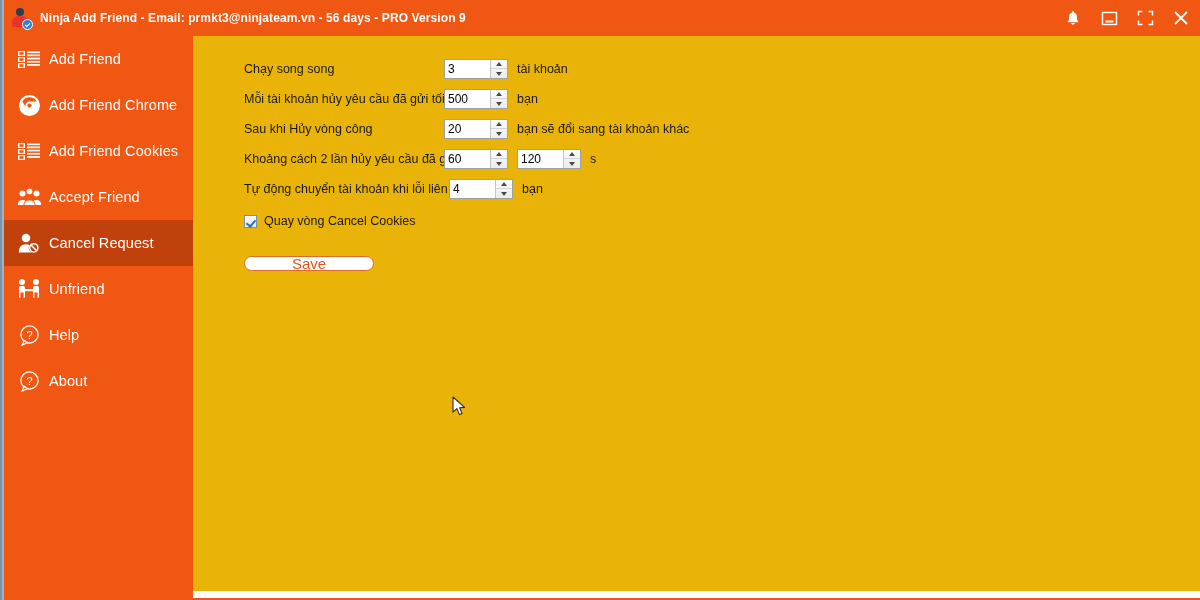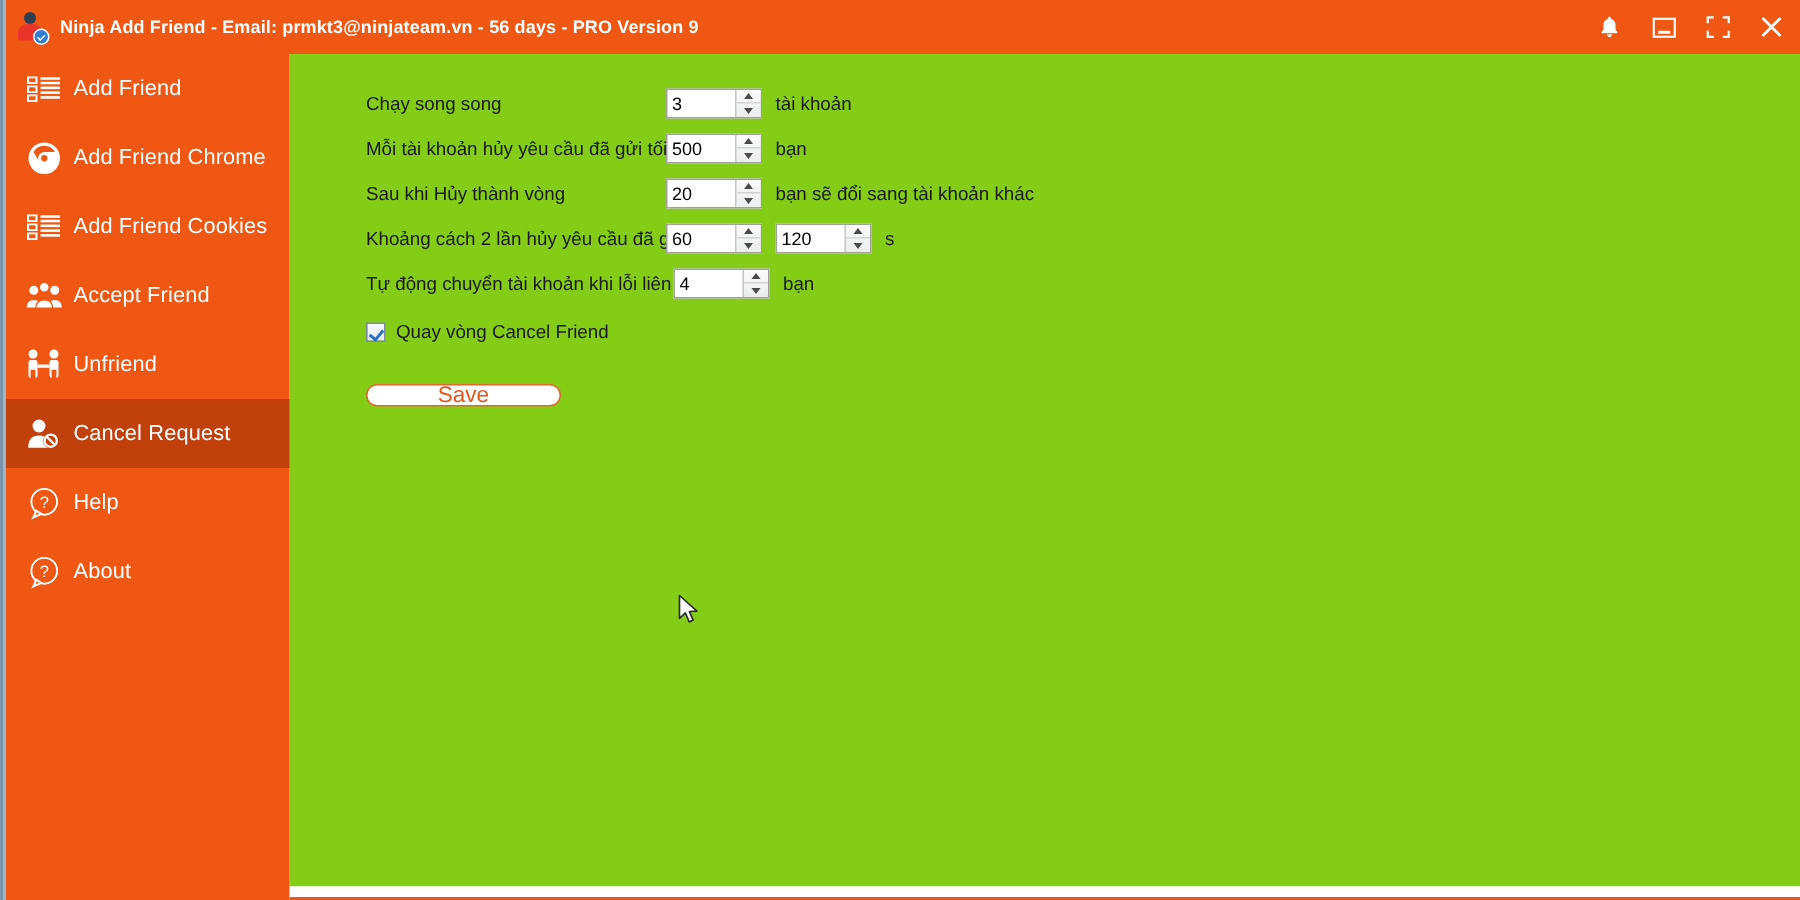--- a/index.html
+++ b/index.html
@@ -112,21 +112,21 @@
     color: #ffffff;
     font-size: 14.5px;
     white-space: nowrap;
     letter-spacing: 0.1px;
   }
 
   
   .content {
     position: absolute; left: 193px; top: 36px;
     width: 1007px; height: 555px;
-    background: #84cc16;
+    background: #eab308;
     z-index: 10;
   }
   .content-topstrip {
     position: absolute; left: 193px; top: 30px; width: 1007px; height: 6px;
     background: #ef5713;
     z-index: 11;
   }
 
   .form {
     position: absolute; left: 51px; top: 18px;
@@ -367,46 +367,46 @@
           <path d="M14.8 18 q0-5 4.7-5 t4.7 5 z" fill="#ffffff"></path>
           <circle cx="12.5" cy="4.5" r="3.3" fill="#ffffff"></circle>
           <path d="M6.9 18.5 q0-5.6 5.6-5.6 t5.6 5.6 z" fill="#ffffff"></path>
           <circle cx="12.5" cy="4.5" r="3.3" fill="none" stroke="#ef5713" stroke-width="0.9"></circle>
           <path d="M6.9 18.5 q0-5.6 5.6-5.6 t5.6 5.6 z" fill="none" stroke="#ef5713" stroke-width="0.9"></path>
         </svg>
       </span>
       <span class="side-label">Accept Friend</span>
     </div>
 
+    <div class="side-item active">
+      <span class="side-ico">
+        <svg width="24" height="22" viewBox="0 0 24 22">
+          <circle cx="9" cy="6" r="4.3" fill="#ffffff"></circle>
+          <path d="M1.8 20.5 q0-8.2 7.2-8.2 t7.2 8.2 z" fill="#ffffff"></path>
+          <circle cx="16.8" cy="15.8" r="5.1" fill="#c1410d"></circle>
+          <circle cx="16.8" cy="15.8" r="4.1" fill="none" stroke="#ffffff" stroke-width="1.5"></circle>
+          <path d="M13.9 12.9 L19.7 18.7" stroke="#ffffff" stroke-width="1.5"></path>
+        </svg>
+      </span>
+      <span class="side-label">Cancel Request</span>
+    </div>
+
     <div class="side-item">
       <span class="side-ico">
         <svg width="24" height="22" viewBox="0 0 24 22">
           <circle cx="5" cy="4" r="3" fill="#ffffff"></circle>
           <rect x="2" y="8" width="6" height="12" rx="1.6" fill="#ffffff"></rect>
           <circle cx="19" cy="4" r="3" fill="#ffffff"></circle>
           <rect x="16" y="8" width="6" height="12" rx="1.6" fill="#ffffff"></rect>
           <rect x="8" y="11" width="8" height="2.2" fill="#ffffff"></rect>
           <rect x="3.4" y="14.5" width="3.2" height="5.5" fill="#ef5713"></rect>
           <rect x="17.4" y="14.5" width="3.2" height="5.5" fill="#ef5713"></rect>
         </svg>
       </span>
       <span class="side-label">Unfriend</span>
-    </div>
-
-    <div class="side-item active">
-      <span class="side-ico">
-        <svg width="24" height="22" viewBox="0 0 24 22">
-          <circle cx="9" cy="6" r="4.3" fill="#ffffff"></circle>
-          <path d="M1.8 20.5 q0-8.2 7.2-8.2 t7.2 8.2 z" fill="#ffffff"></path>
-          <circle cx="16.8" cy="15.8" r="5.1" fill="#c1410d"></circle>
-          <circle cx="16.8" cy="15.8" r="4.1" fill="none" stroke="#ffffff" stroke-width="1.5"></circle>
-          <path d="M13.9 12.9 L19.7 18.7" stroke="#ffffff" stroke-width="1.5"></path>
-        </svg>
-      </span>
-      <span class="side-label">Cancel Request</span>
     </div>
 
 
     <div class="side-item">
       <span class="side-ico">
         <svg width="23" height="23" viewBox="0 0 23 23">
           <circle cx="11.5" cy="10.5" r="8.6" fill="none" stroke="#ffffff" stroke-width="1.3"></circle>
           <path d="M6.2 16.5 L4.2 21 L9.6 18.6 z" fill="#ef5713" stroke="#ffffff" stroke-width="1.3"></path>
           <text x="11.5" y="14.8" font-family="Liberation Sans, sans-serif" font-size="11" fill="#ffffff" text-anchor="middle">?</text>
         </svg>
@@ -450,21 +450,21 @@
           <input type="text" value="500" style="">
           <span class="btns">
             <div class="up"></div>
             <div class="down"></div>
           </span>
         </span>
         <span class="row-suffix">bạn</span>
       </div>
 
       <div class="row">
-        <span class="row-label" style="width:200px">Sau khi Hủy thành vòng</span>
+        <span class="row-label" style="width:200px">Sau khi Hủy vòng công</span>
         <span class="spin">
           <input type="text" value="20" style="">
           <span class="btns">
             <div class="up"></div>
             <div class="down"></div>
           </span>
         </span>
         <span class="row-suffix">bạn sẽ đổi sang tài khoản khác</span>
       </div>
 
@@ -494,21 +494,21 @@
           <span class="btns">
             <div class="up"></div>
             <div class="down"></div>
           </span>
         </span>
         <span class="row-suffix">bạn</span>
       </div>
 
       <div class="cb-row" style="margin-top:4px">
         <span class="cbox checked"></span>
-        <span class="cb-label">Quay vòng Cancel Friend</span>
+        <span class="cb-label">Quay vòng Cancel Cookies</span>
       </div>
 
 
       <div class="save-btn">Save</div>
 
     </div>
   </div>
 
   <div class="status-sliver">
     <div class="line"></div>

